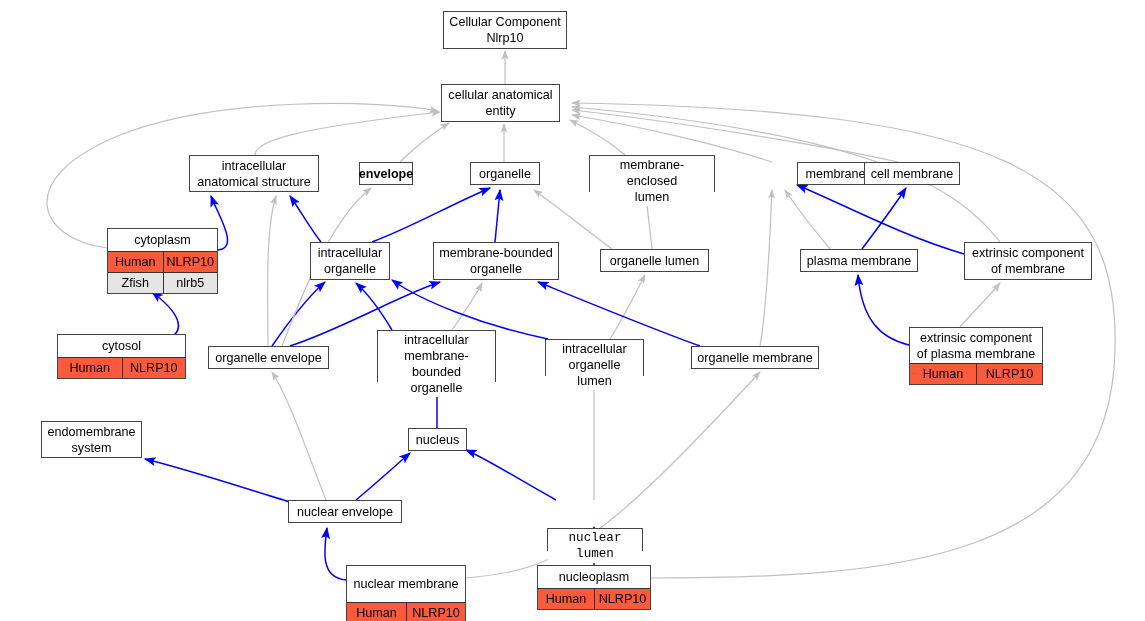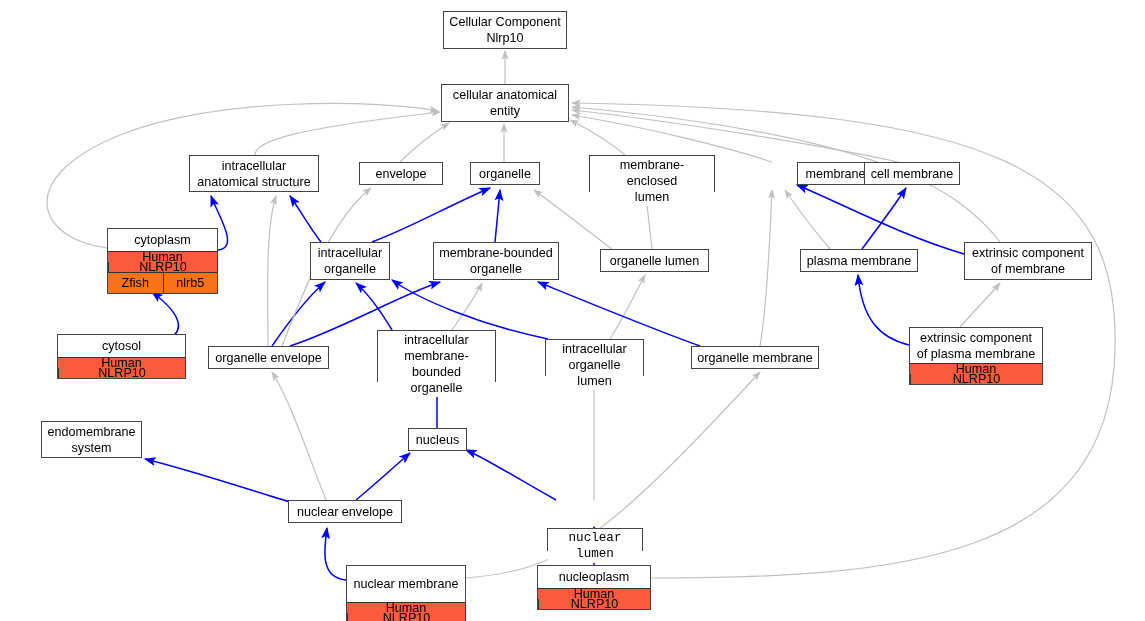--- a/index.html
+++ b/index.html
@@ -60,22 +60,22 @@
     align-items: center;
     justify-content: center;
     font-size: 12.6px;
     color: #000000;
     overflow: hidden;
     white-space: nowrap;
   }
   .gene-cell + .gene-cell {
     border-left: 1.3px solid #333333;
   }
-  .row-human { background: #fb5a3c; flex-direction: column; }
-  .row-zfish { background: #f97316; justify-content: flex-end; }
+  .row-human { background: #fb5a3c; }
+  .row-zfish { background: #e5e5e5; justify-content: flex-end; }
 </style>
 </head>
 <body>
 
 <div id="graph-root">
 
   <svg id="edge-layer" width="1145" height="621" viewBox="0 0 1145 621" xmlns="http://www.w3.org/2000/svg">
     <defs>
       <marker id="arrow-blue" markerWidth="9" markerHeight="9" refX="7.2" refY="3.2" orient="auto" markerUnits="strokeWidth">
         <path d="M0,0.2 L8,3.2 L0,6.2 L1.7,3.2 Z" fill="#0000ff"></path>
@@ -127,29 +127,29 @@
         <path d="M 594,565 L 594,527" stroke="#0000ff" stroke-width="1.5" fill="none" marker-end="url(#arrow-blue)"></path>
         <path d="M 651,578 C 900,578 1110,560 1115,350 C 1120,170 1000,110 572,103" stroke="#c0c0c0" stroke-width="1.2" fill="none" marker-end="url(#arrow-gray)"></path>
       </g>
   </svg>
 
   <div id="nodes-group">
       <div class="node" style="left: 443px; top: 11px; width: 124px; height: 38px;">
         <div class="node-title">Cellular Component
 Nlrp10</div>
       </div>
-      <div class="node" style="left: 441px; top: 84px; width: 128px; height: 38px;">
+      <div class="node" style="left: 441px; top: 84px; width: 119px; height: 38px;">
         <div class="node-title">cellular anatomical
 entity</div>
       </div>
       <div class="node" style="left: 189px; top: 155px; width: 130px; height: 37px;">
         <div class="node-title">intracellular
 anatomical structure</div>
       </div>
-      <div class="node" style="left: 359px; top: 162px; width: 84px; height: 23px;">
+      <div class="node" style="left: 359px; top: 162px; width: 54px; height: 23px; font-weight: bold;">
         <div class="node-title">envelope</div>
       </div>
       <div class="node" style="left: 470px; top: 162px; width: 70px; height: 23px;">
         <div class="node-title">organelle</div>
       </div>
       <div class="node" style="left: 581px; top: 155px; width: 126px; height: 37px; margin-left: 8px;">
         <div class="node-title">membrane-enclosed
 lumen</div>
       </div>
       <div class="node" style="left: 751px; top: 162px; width: 77px; height: 23px; margin-left: 46px;">

